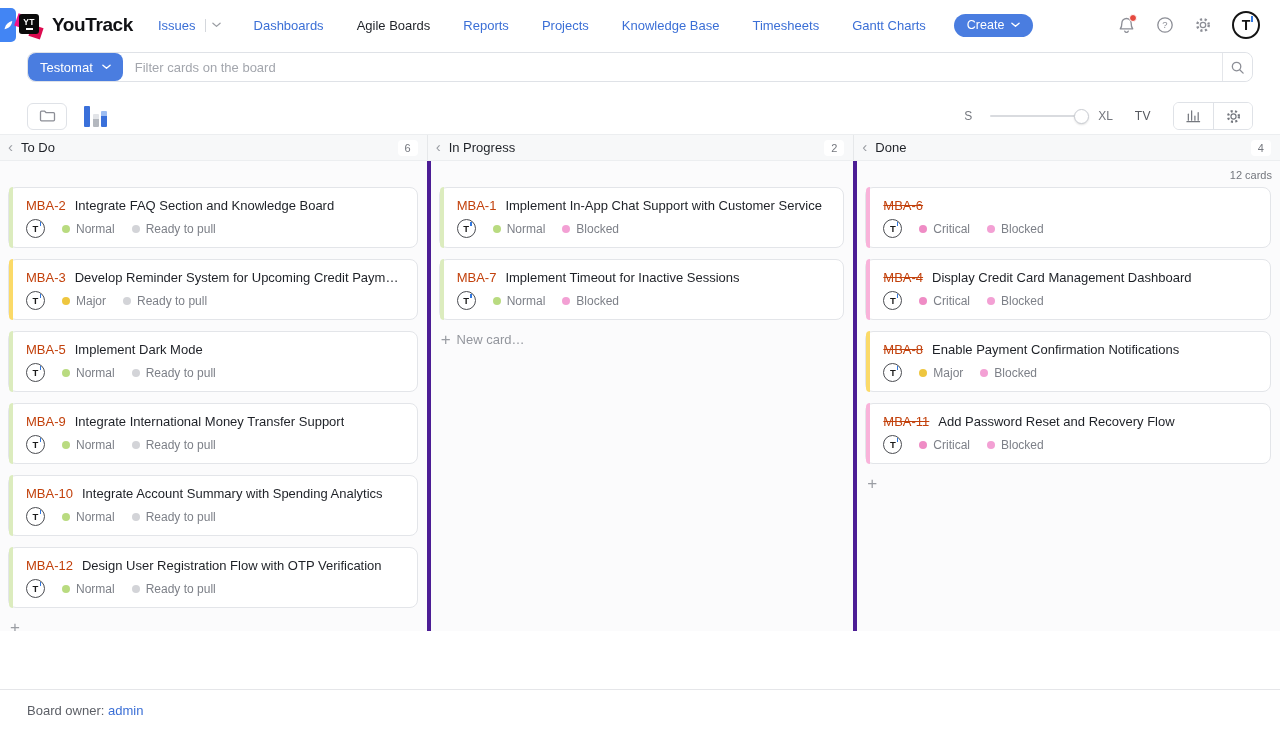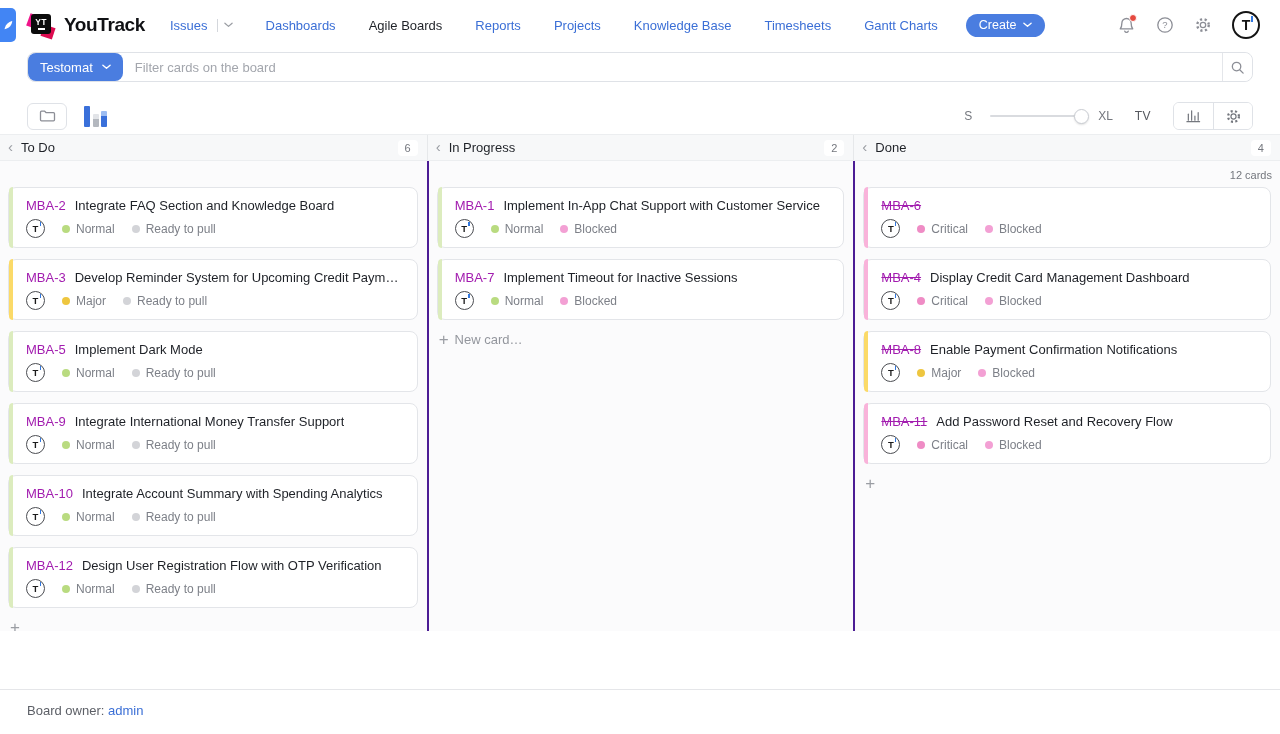--- a/index.html
+++ b/index.html
@@ -3,21 +3,21 @@
 <meta charset="utf-8">
 <style>
   * { box-sizing: border-box; margin: 0; padding: 0; }
   html,body { width:1280px; height:734px; overflow:hidden; }
   body { font-family:"Liberation Sans", sans-serif; background:#fff; color:#1f2228; font-size:13px; }
 
   
   .topnav { display:flex; align-items:center; height:50px; padding-right:20px; background:#fff; }
   .ext-badge { width:16px; height:34px; background:#4285f4; border-radius:0 5px 5px 0;
                display:flex; align-items:center; justify-content:center; cursor:pointer; }
-  .logo { display:flex; align-items:center; margin-left:12px; cursor:pointer; }
+  .logo { display:flex; align-items:center; margin-left:0; cursor:pointer; }
   .logo-mark { position:relative; width:27px; height:27px; margin-right:9px; }
   .logo-mark .pink1 { position:absolute; left:0; top:3px; width:13px; height:13px; background:#f0148a; transform:rotate(20deg); }
   .logo-mark .pink2 { position:absolute; right:1px; bottom:1px; width:12px; height:12px; background:#dd0b50; transform:rotate(18deg); }
   .logo-mark .black { position:absolute; left:3px; top:2px; width:20px; height:20px; background:#0b0b0b; border-radius:3px;
                       display:flex; flex-direction:column; align-items:center; justify-content:center; }
   .logo-mark .black b { color:#fff; font-size:8.5px; letter-spacing:0.3px; }
   .logo-mark .black i { display:block; width:7px; height:2px; background:#fff; margin-top:1px; }
   .logo-word { font-size:19px; font-weight:700; letter-spacing:-0.4px; color:#101114; }
   .nav { display:flex; align-items:flex-end; gap:33px; margin-left:25px; }
   .nav-item { display:flex; align-items:center; color:#3b6fd6; text-decoration:none; cursor:pointer; white-space:nowrap; }
@@ -69,26 +69,26 @@
                   border-top:1px solid #eceef0; border-bottom:1px solid #eceef0; height:27px; }
   .bh-cell { display:flex; align-items:center; gap:8px; padding:0 9px 0 8px; font-size:13px; color:#1f2228; }
   .bh-cell + .bh-cell { border-left:1px solid #e6e8ea; }
   .collapse-chev { color:#9a9da3; font-size:15px; line-height:1; cursor:pointer; padding-bottom:2px; }
   .bh-count { margin-left:auto; background:#fff; border-radius:4px; padding:2px 7px; font-size:11px; color:#74777e; }
 
   
   .board-body { position:relative; display:grid; grid-template-columns:1fr 1fr 1fr; background:#fbfbfc; height:470px; }
   .cards-total { position:absolute; top:8px; right:8px; font-size:11px; color:#74777e;text-align:center; }
   .col { padding:26px 9px 0 8px; overflow:hidden; }
-  .col + .col { border-left:2px solid #4c1d95; }
+  .col + .col { border-left:4px solid #4c1d95; }
   .card { position:relative; background:#fff; border:1px solid #e3e5e9; border-radius:8px; margin-bottom:11px;
           height:61px; padding:10px 12px 9px 17px; display:flex; flex-direction:column; justify-content:space-between; cursor:pointer; }
   .card-stripe { position:absolute; left:0; top:-1px; bottom:-1px; width:4px; border-radius:8px 0 0 8px; }
   .card-head { display:flex; gap:9px; align-items:baseline; white-space:nowrap; overflow:hidden; }
-  .card-id { color:#a21caf; flex:none; }
+  .card-id { color:#c2410c; flex:none; }
   .card.done .card-id { text-decoration:line-through; }
   .card-title { color:#1e2127; overflow:hidden; text-overflow:ellipsis; }
   .card-meta { display:flex; align-items:center; gap:17px; }
   .avatar-sm { width:19px; height:19px; border:1.6px solid #4b4d52; border-radius:50%; background:#fff; flex:none;
                display:flex; align-items:center; justify-content:center; font-size:9.5px; font-weight:800; color:#1b1b1b; position:relative; }
   .avatar-sm .tick { position:absolute; top:2px; right:3px; width:1.5px; height:4px; background:#3178e0; }
   .meta-item { display:flex; align-items:center; gap:6px; font-size:12px; color:#7d8088; }
   .dot { width:8px; height:8px; border-radius:50%; flex:none; }
   .add-card { display:flex; align-items:center; gap:6px; color:#93969d; font-size:13px; padding-left:2px; cursor:pointer; width:max-content; }
   .add-card .plus { font-size:17px; line-height:1; color:#9a9da3; font-weight:300; }

